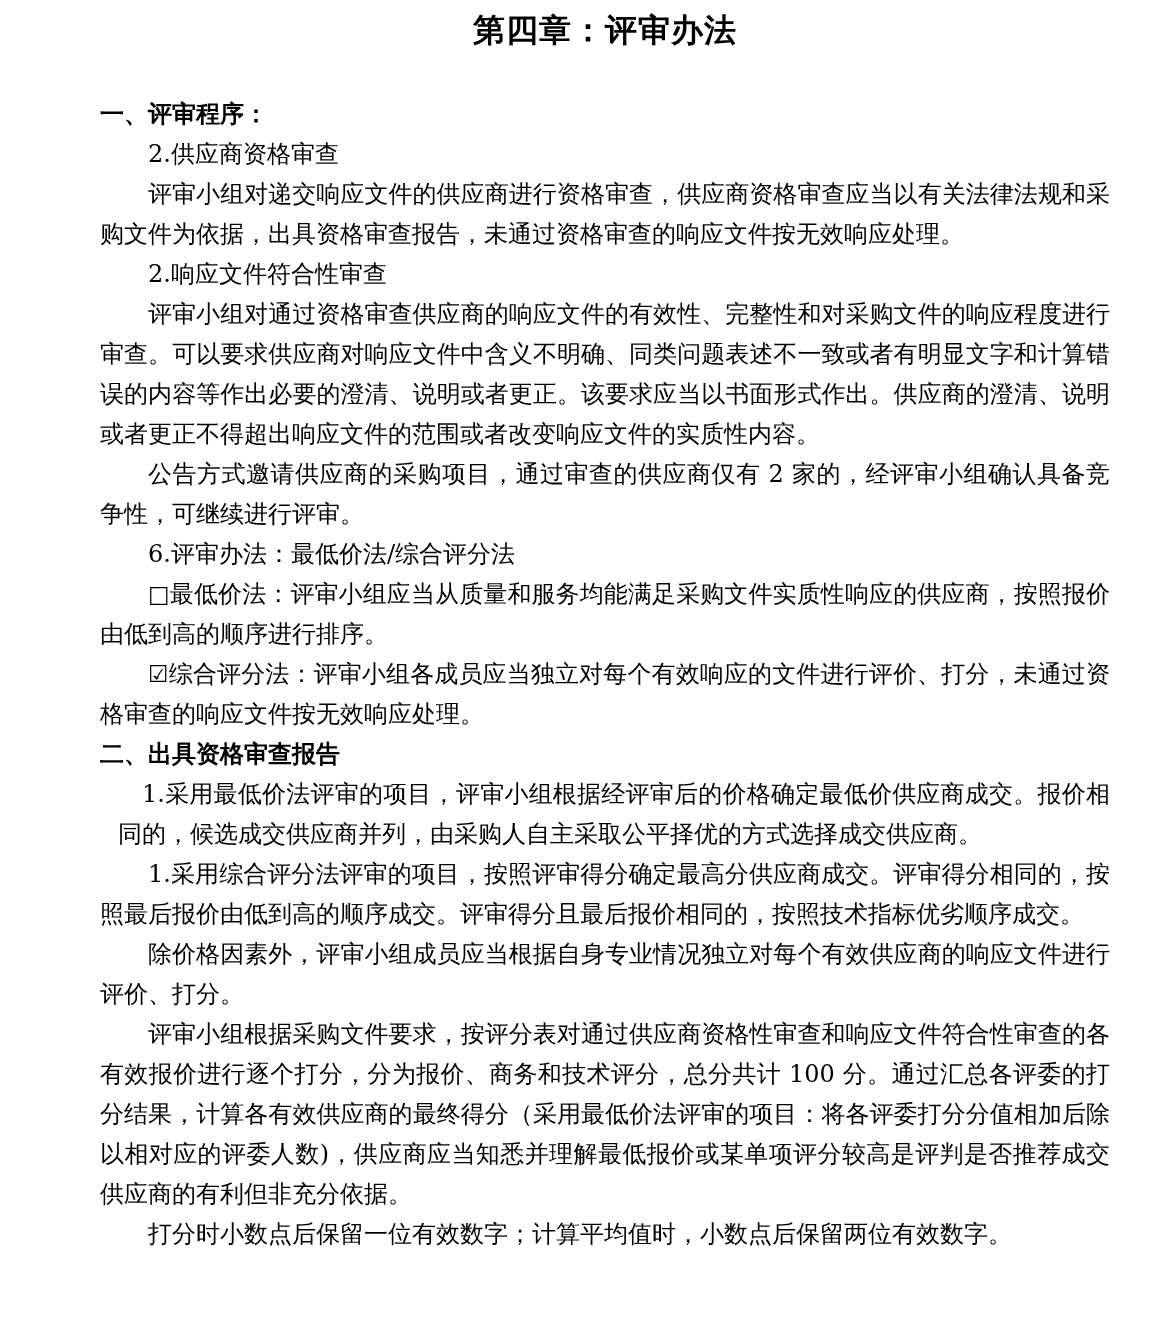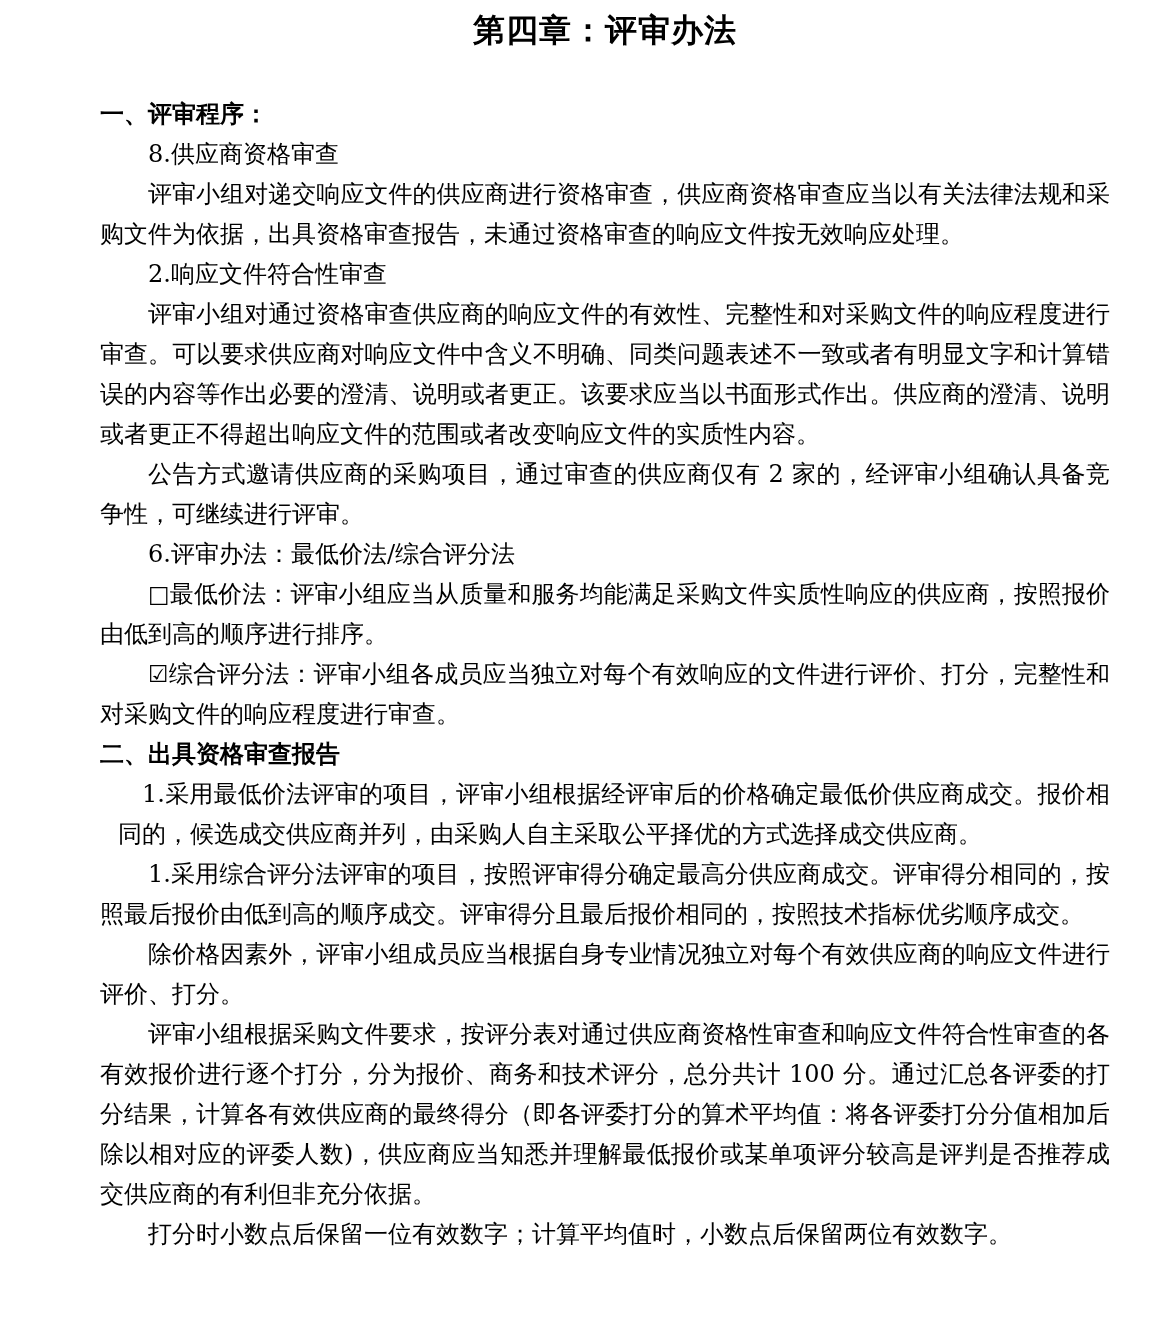--- a/index.html
+++ b/index.html
@@ -52,42 +52,42 @@
 </style>
 </head>
 <body>
 
 <div class="page">
 
   <h1 class="doc-title">第四章：评审办法</h1>
 
   <p class="line heading">一、评审程序：</p>
 
-  <p class="line sub">8.供应商资格审查</p>
+  <p class="line sub">2.供应商资格审查</p>
 
   <p class="line para">评审小组对递交响应文件的供应商进行资格审查，供应商资格审查应当以有关法律法规和采购文件为依据，出具资格审查报告，未通过资格审查的响应文件按无效响应处理。</p>
 
   <p class="line sub">2.响应文件符合性审查</p>
 
   <p class="line para">评审小组对通过资格审查供应商的响应文件的有效性、完整性和对采购文件的响应程度进行审查。可以要求供应商对响应文件中含义不明确、同类问题表述不一致或者有明显文字和计算错误的内容等作出必要的澄清、说明或者更正。该要求应当以书面形式作出。供应商的澄清、说明或者更正不得超出响应文件的范围或者改变响应文件的实质性内容。</p>
 
   <p class="line para">公告方式邀请供应商的采购项目，通过审查的供应商仅有 2 家的，经评审小组确认具备竞争性，可继续进行评审。</p>
 
   <p class="line sub">6.评审办法：最低价法/综合评分法</p>
 
   <p class="line para"><span class="cb">□</span><span>最低价法：评审小组应当从质量和服务均能满足采购文件实质性响应的供应商，按照报价由低到高的顺序进行排序。</span></p>
 
-  <p class="line para"><span class="cb">☑</span><span>综合评分法：评审小组各成员应当独立对每个有效响应的文件进行评价、打分，完整性和对采购文件的响应程度进行审查。</span></p>
+  <p class="line para"><span class="cb">☑</span><span>综合评分法：评审小组各成员应当独立对每个有效响应的文件进行评价、打分，未通过资格审查的响应文件按无效响应处理。</span></p>
 
   <p class="line heading">二、出具资格审查报告</p>
 
   <p class="line para-hang">1.采用最低价法评审的项目，评审小组根据经评审后的价格确定最低价供应商成交。报价相同的，候选成交供应商并列，由采购人自主采取公平择优的方式选择成交供应商。</p>
 
   <p class="line para">1.采用综合评分法评审的项目，按照评审得分确定最高分供应商成交。评审得分相同的，按照最后报价由低到高的顺序成交。评审得分且最后报价相同的，按照技术指标优劣顺序成交。</p>
 
 
   <p class="line para">除价格因素外，评审小组成员应当根据自身专业情况独立对每个有效供应商的响应文件进行评价、打分。</p>
 
-  <p class="line para">评审小组根据采购文件要求，按评分表对通过供应商资格性审查和响应文件符合性审查的各有效报价进行逐个打分，分为报价、商务和技术评分，总分共计 100 分。通过汇总各评委的打分结果，计算各有效供应商的最终得分（即各评委打分的算术平均值：将各评委打分分值相加后除以相对应的评委人数)，供应商应当知悉并理解最低报价或某单项评分较高是评判是否推荐成交供应商的有利但非充分依据。</p>
+  <p class="line para">评审小组根据采购文件要求，按评分表对通过供应商资格性审查和响应文件符合性审查的各有效报价进行逐个打分，分为报价、商务和技术评分，总分共计 100 分。通过汇总各评委的打分结果，计算各有效供应商的最终得分（采用最低价法评审的项目：将各评委打分分值相加后除以相对应的评委人数)，供应商应当知悉并理解最低报价或某单项评分较高是评判是否推荐成交供应商的有利但非充分依据。</p>
 
   <p class="line para">打分时小数点后保留一位有效数字；计算平均值时，小数点后保留两位有效数字。</p>
 
 </div>
 
 </body></html>

